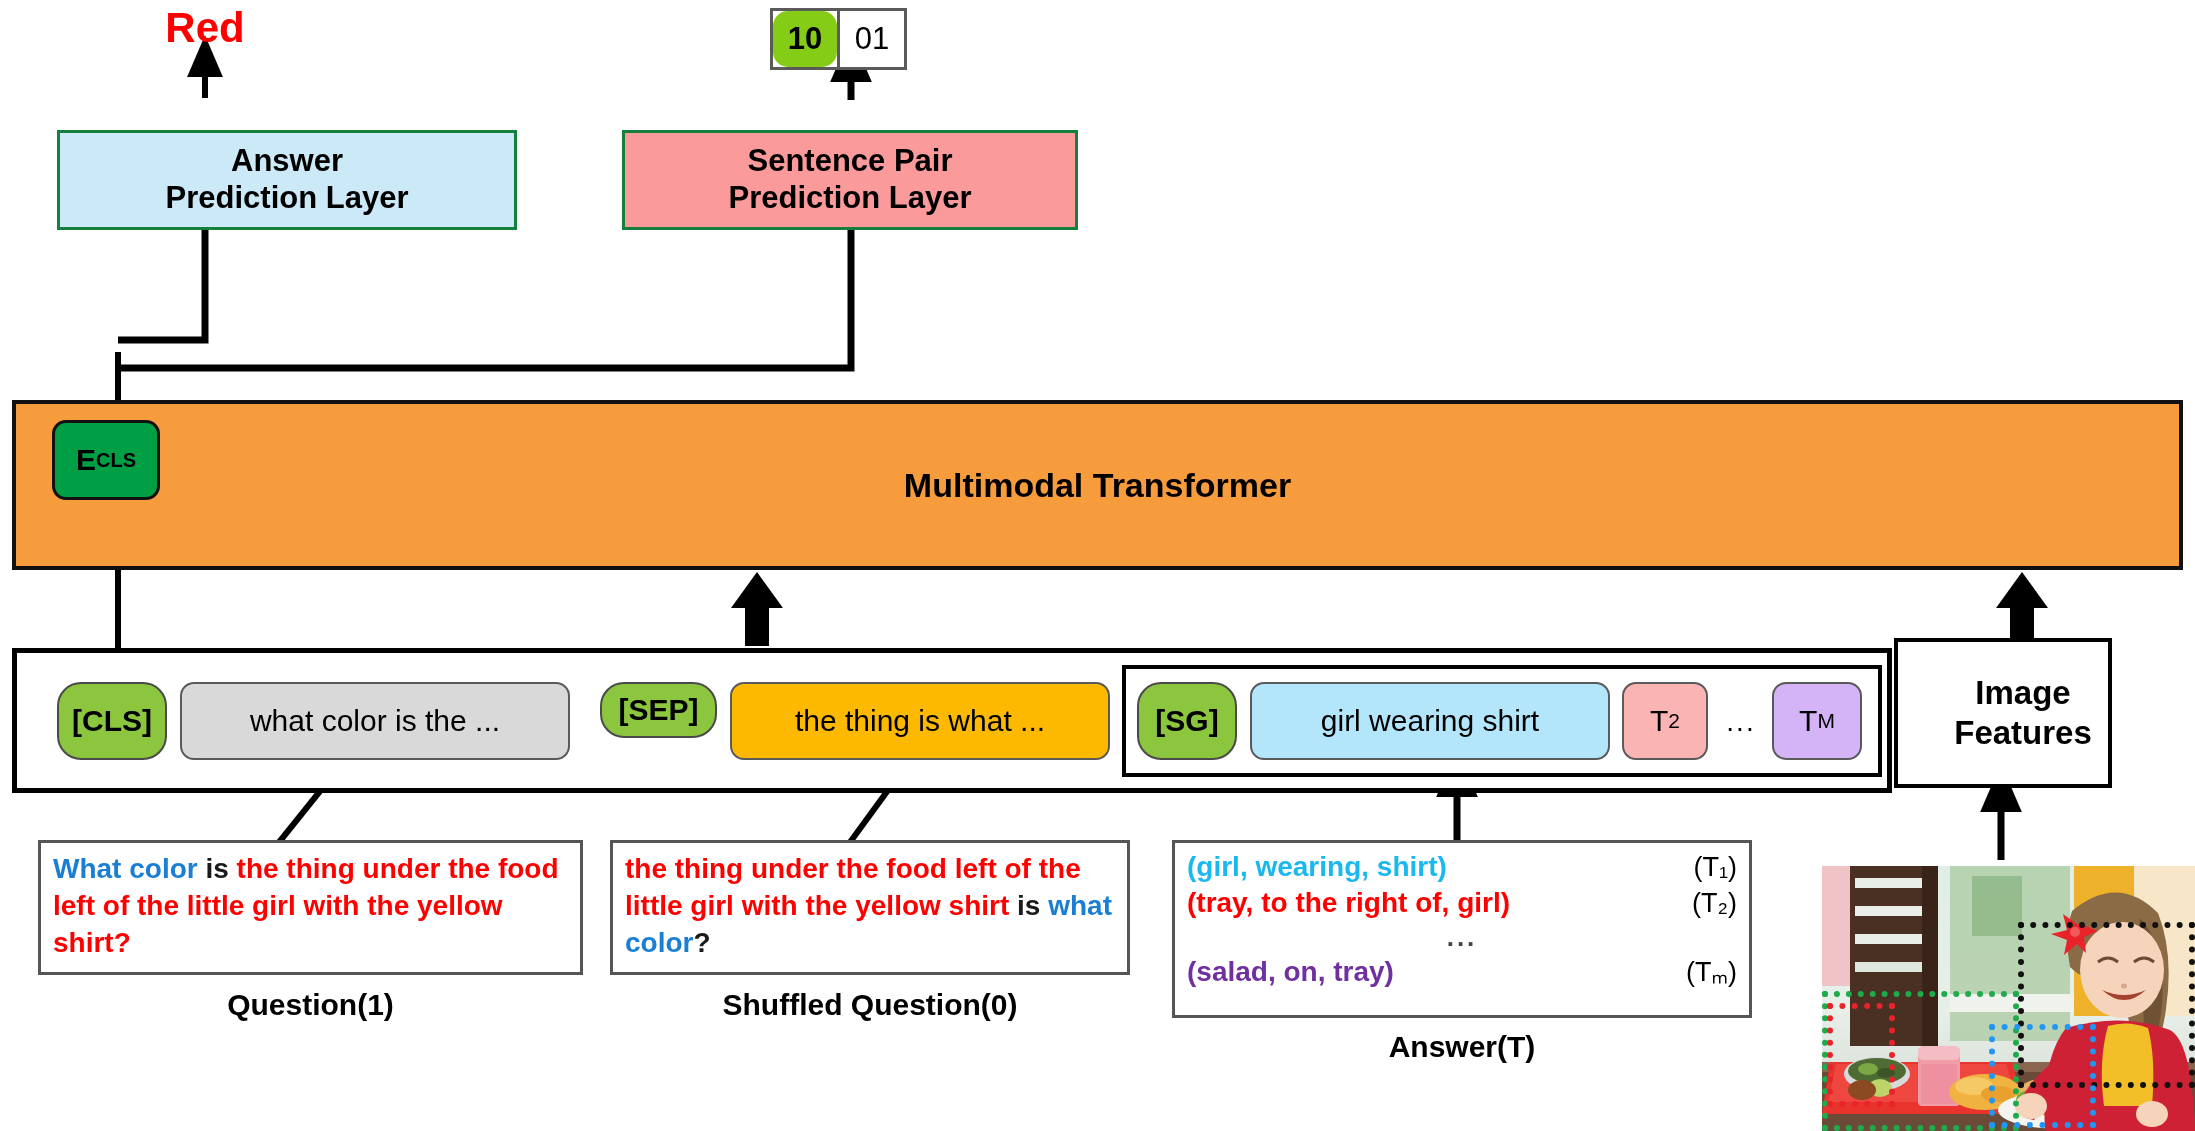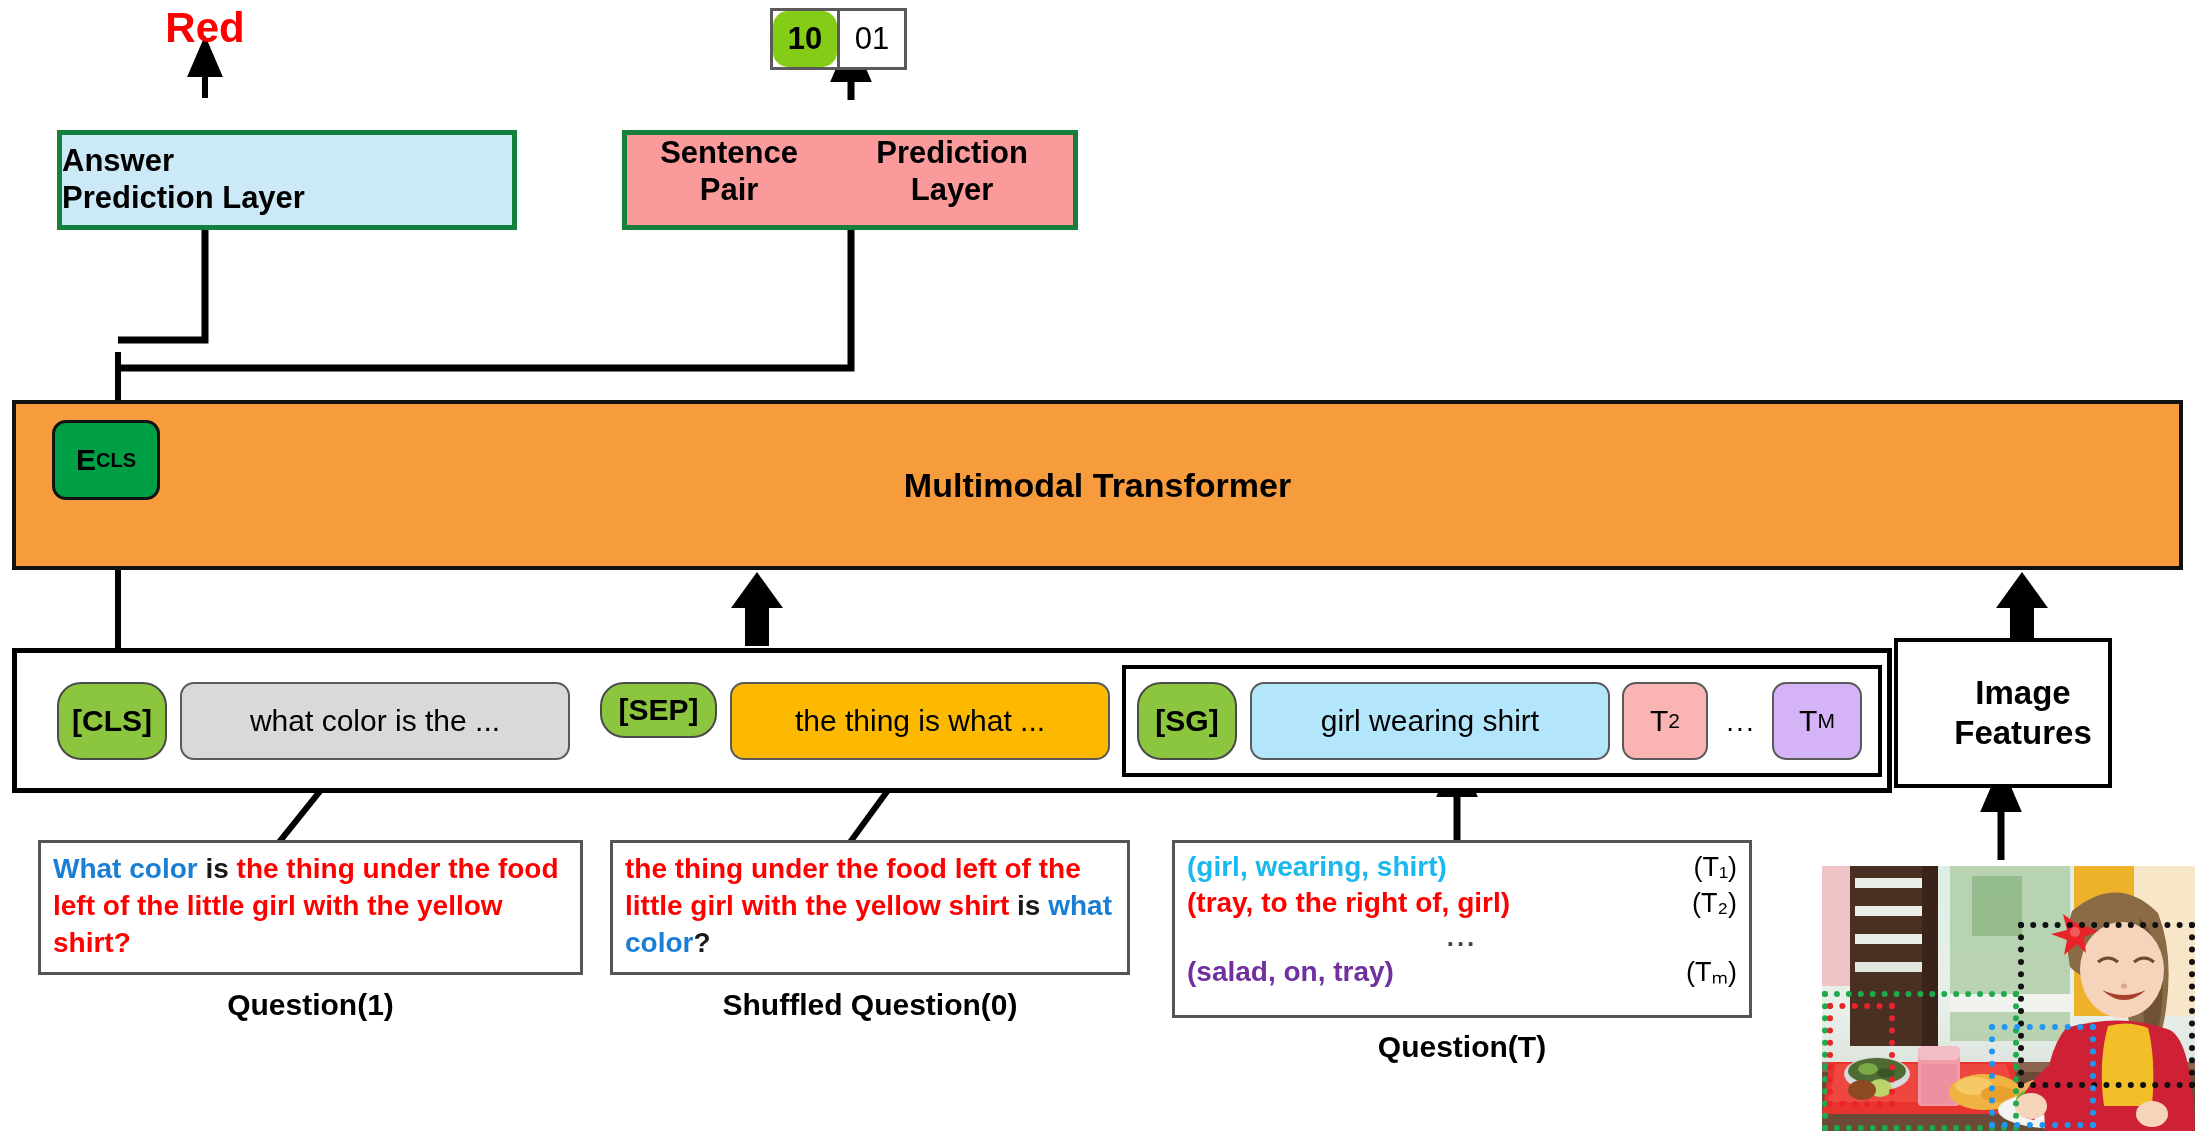--- a/index.html
+++ b/index.html
@@ -16,23 +16,23 @@
   #canvas {
     position: relative;
     width: 2195px;
     height: 1131px;
     background: #ffffff;
   }
   .abs { position: absolute; box-sizing: border-box; }
 
   
   .rectbox {
-    border: 5px solid #15803d;
-    display: flex;
-    align-items: flex-start;
+    border: 3px solid #15803d;
+    display: flex;
+    align-items: center;
     justify-content: center;
     text-align: center;
     font-weight: bold;
     color: #000;
     line-height: 1.18;
   }
   .hardbox {
     border: 4px solid #000;
     background: #fff;
     display: flex;
@@ -265,21 +265,21 @@
   <div class="abs pairbox" style="left:770px; top:8px;">
     <div class="paircell on">10</div>
     <div class="paircell off">01</div>
   </div>
 
   <div id="answer-pred-layer" class="abs rectbox" style="left:57px; top:130px; width:460px; height:100px; flex-direction:column;">
     <span>Answer</span>
     <span>Prediction Layer</span>
   </div>
 
-  <div id="sentence-pair-pred-layer" class="abs rectbox" style="left:622px; top:130px; width:456px; height:100px; flex-direction:row;">
+  <div id="sentence-pair-pred-layer" class="abs rectbox" style="left:622px; top:130px; width:456px; height:100px; flex-direction:column;">
     <span>Sentence Pair</span>
     <span>Prediction Layer</span>
   </div>
 
   <div id="transformer-bar" class="abs" style="left:12px; top:400px; width:2171px; height:170px;">
     <span id="transformer-label">Multimodal Transformer</span>
   </div>
   <div id="ecls-token" class="abs" style="left:52px; top:420px; width:108px; height:80px;">
     <span>E</span>
       <sub>CLS</sub>
@@ -336,21 +336,21 @@
     <div class="triple-row">
       <span class="tk-red">(tray, to the right of, girl)</span>
       <span class="tid">(T₂)</span>
     </div>
     <div class="triple-dots">...</div>
     <div class="triple-row">
       <span class="tk-purple">(salad, on, tray)</span>
       <span class="tid">(Tₘ)</span>
     </div>
   </div>
-  <div class="abs cap" style="left:1172px; top:1030px; width:580px;">Question(T)</div>
+  <div class="abs cap" style="left:1172px; top:1030px; width:580px;">Answer(T)</div>
 
   <div id="photo" class="abs" style="left:1822px; top:866px; width:373px; height:265px;">
 
     <svg width="373" height="265" viewBox="0 0 373 265" xmlns="http://www.w3.org/2000/svg">
       <defs>
         <linearGradient id="winbg" x1="0" y1="0" x2="0" y2="1">
           <stop offset="0%" stop-color="#dfeee6"></stop>
           <stop offset="55%" stop-color="#e8efe9"></stop>
           <stop offset="100%" stop-color="#cfd8d0"></stop>
         </linearGradient>

